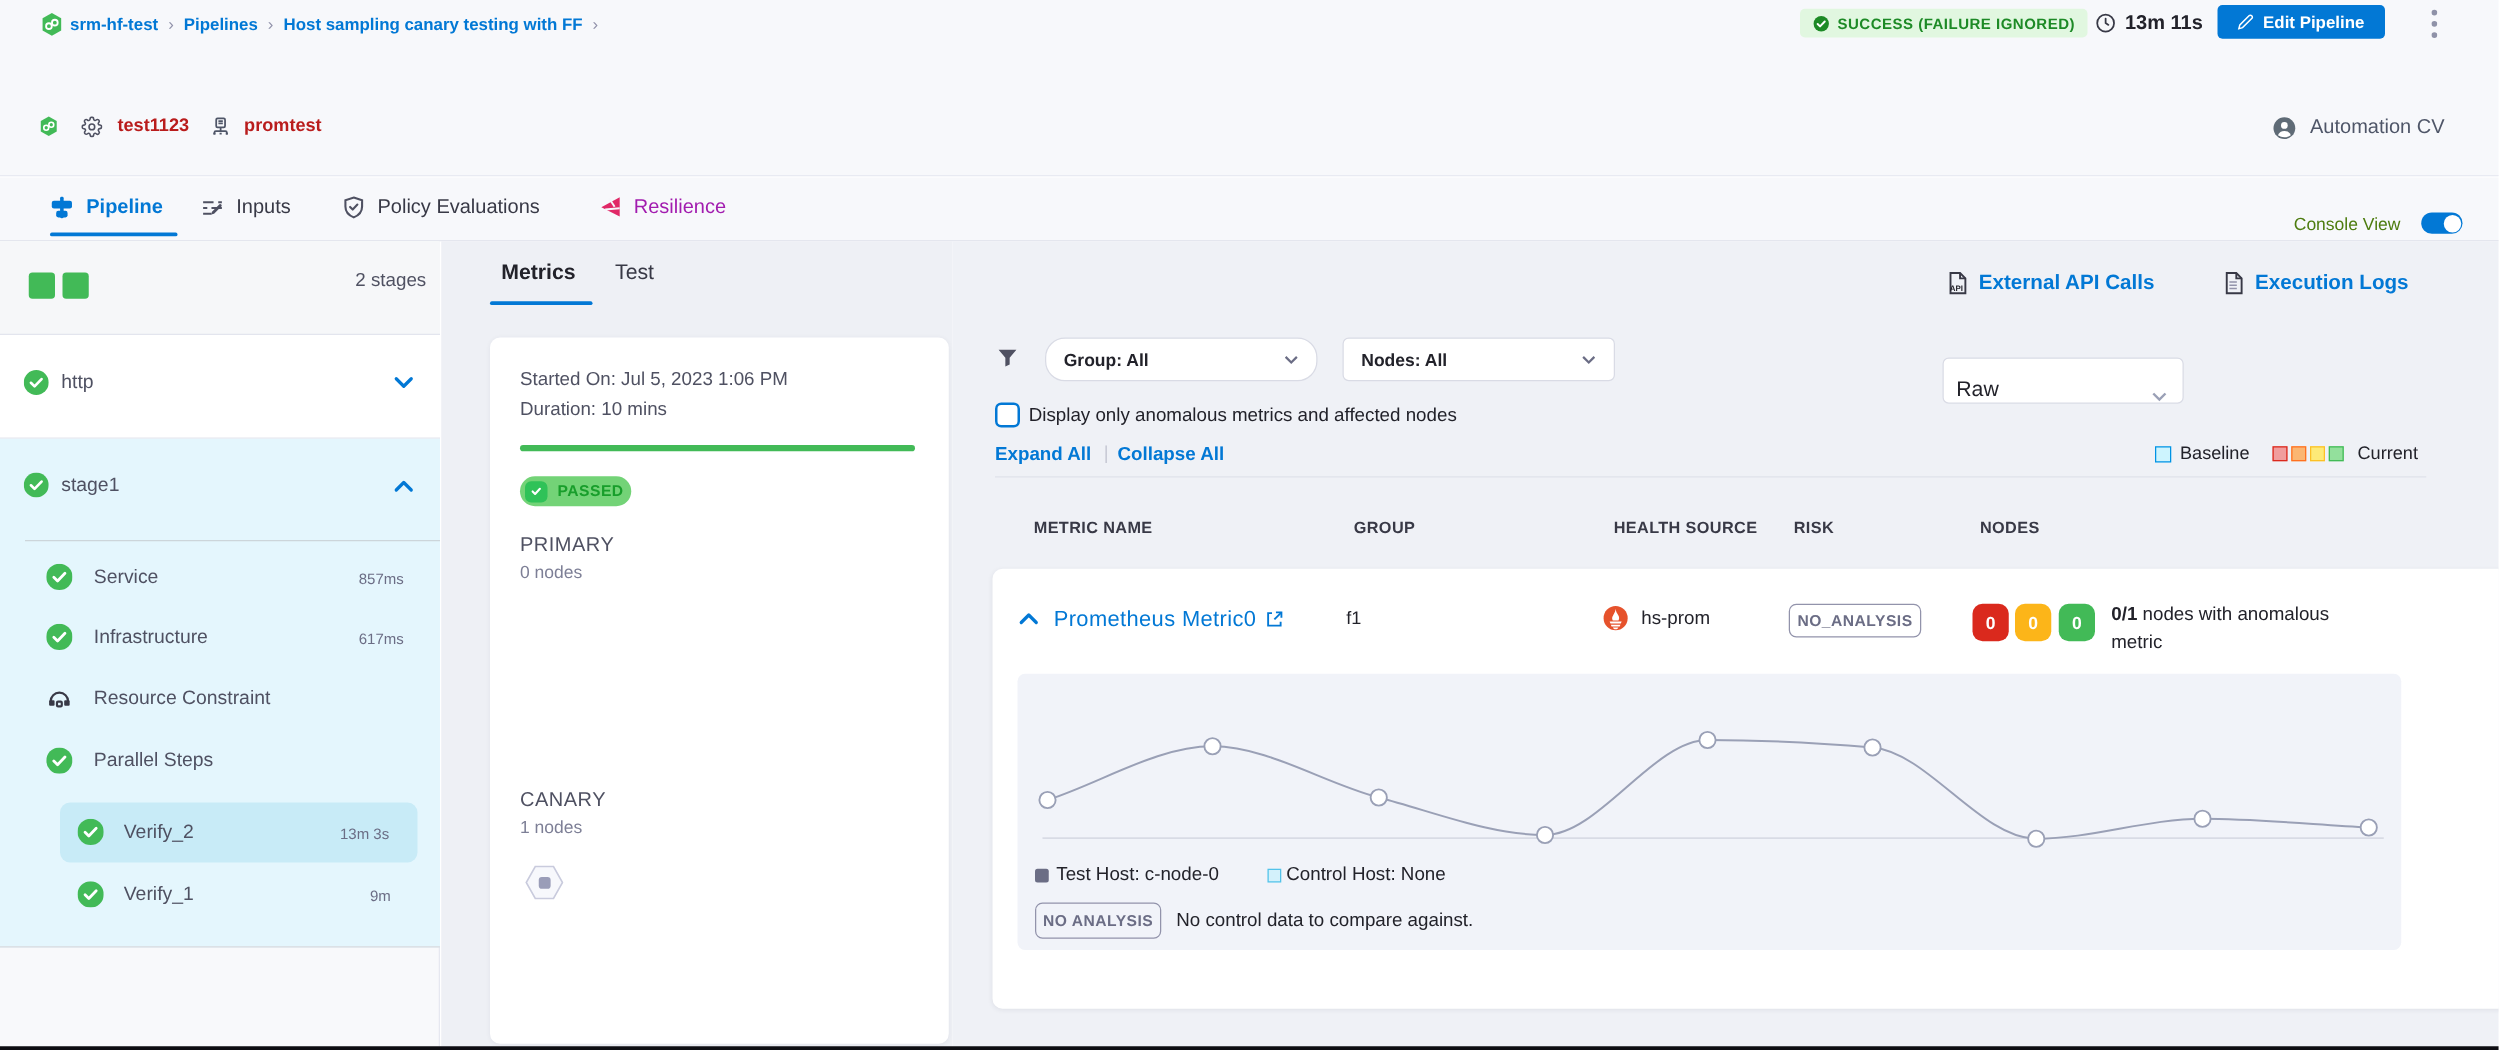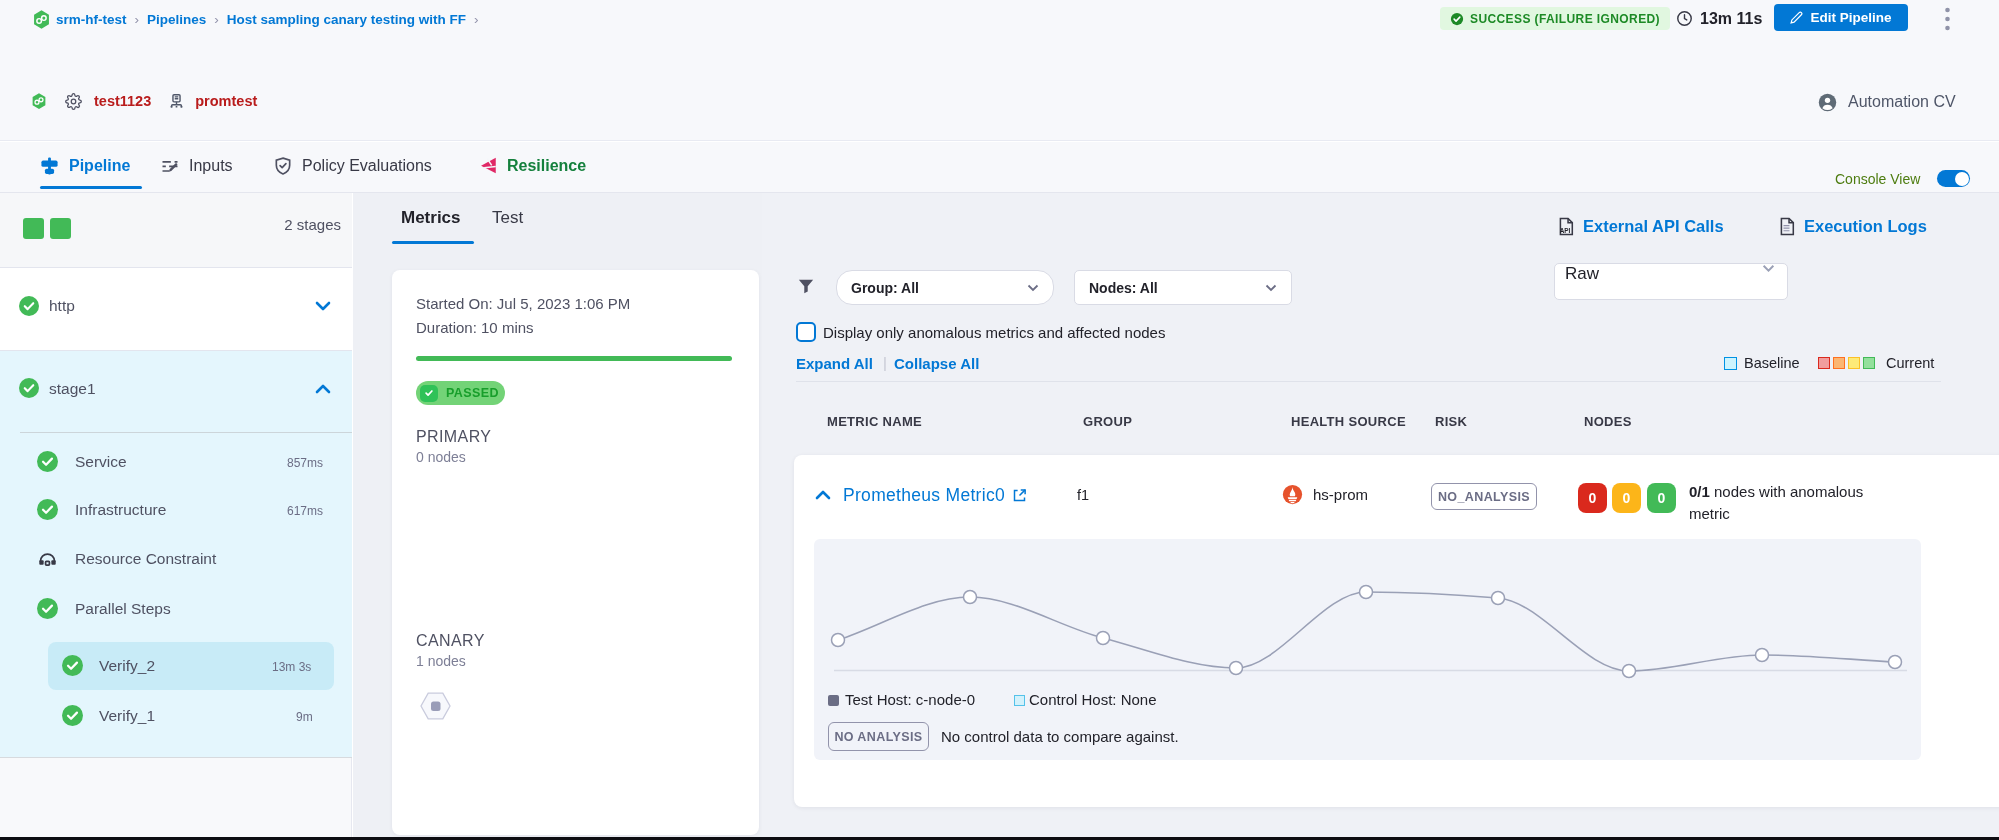--- a/index.html
+++ b/index.html
@@ -104,21 +104,21 @@
     </svg>
     Inputs
   </div>
   <div class="abs" style="left:273px;top:14px;display:flex;align-items:center;font-size:16px;font-weight:500;color:#383946">
     <svg width="20" height="20" viewBox="0 0 24 24" fill="none" stroke="#4f5162" stroke-width="2" style="margin-right:9px">
       <path d="M12 2.5l8 2.5v6c0 5-3.4 8.6-8 10.5C7.4 19.6 4 16 4 11V5z"></path>
       <path d="M8.5 11.5l2.5 2.5 4.5-4.8" stroke-linecap="round" stroke-linejoin="round"></path>
     </svg>
     Policy Evaluations
   </div>
-  <div class="abs" style="left:480px;top:14px;display:flex;align-items:center;font-size:16px;font-weight:700;color:#15803d">
+  <div class="abs" style="left:480px;top:14px;display:flex;align-items:center;font-size:16px;font-weight:400;color:#a21caf">
     <svg width="18" height="19" viewBox="0 0 20 20" style="margin-right:9px">
       <path d="M17.5 1.5v17L1.2 10.4z" fill="#e02866"></path>
       <path d="M8.3 2.8l4.6 7.1-1.3-8.4z" fill="#f5f6fa" opacity="0"></path>
       <g stroke="#f5f6fa" stroke-width="1.7">
         <path d="M8.2 2.6l4.8 7.3"></path>
         <path d="M4.6 12.4l12.9-1.2"></path>
       </g>
     </svg>
     Resilience
   </div>
@@ -253,21 +253,21 @@
       <svg width="12" height="8" viewBox="0 0 12 8" fill="none" stroke="#6b6d85" stroke-width="1.8">
         <path d="M1.5 1.5L6 6l4.5-4.5"></path>
       </svg>
   </div>
   <div class="abs" style="left:312px;top:77px;width:218px;height:35px;background:#fff;border:1px solid #d9dbe5;border-radius:5px;display:flex;align-items:center;justify-content:space-between;padding:16px 14px;font-size:14px;font-weight:700;color:#22222a">
     <span>Nodes: All</span>
       <svg width="12" height="8" viewBox="0 0 12 8" fill="none" stroke="#6b6d85" stroke-width="1.8">
         <path d="M1.5 1.5L6 6l4.5-4.5"></path>
       </svg>
   </div>
-  <div class="abs" style="left:792px;top:70px;width:234px;height:37px;background:#fff;border:1px solid #d9dbe5;border-radius:5px;display:flex;align-items:flex-start;justify-content:space-between;padding:0 12px 0 10px;font-size:17px;color:#22222a">
+  <div class="abs" style="left:792px;top:93px;width:193px;height:37px;background:#fff;border:1px solid #d9dbe5;border-radius:5px;display:flex;align-items:flex-end;justify-content:space-between;padding:0 12px 0 10px;font-size:17px;color:#22222a">
     <span>Raw</span>
       <svg width="13" height="9" viewBox="0 0 12 8" fill="none" stroke="#9aa0b6" stroke-width="1.8">
         <path d="M1.5 1.5L6 6l4.5-4.5"></path>
       </svg>
   </div>
 
   <span class="abs" style="left:34px;top:129px;width:20px;height:20px;background:#fff;border:2px solid #0278d5;border-radius:5px"></span>
   <span class="abs" style="left:61px;top:131px;font-size:15px;color:#22222a">Display only anomalous metrics and affected nodes</span>
 
   <span class="abs" style="left:34px;top:162px;font-size:15px;font-weight:700;color:#0278d5">Expand All</span>

